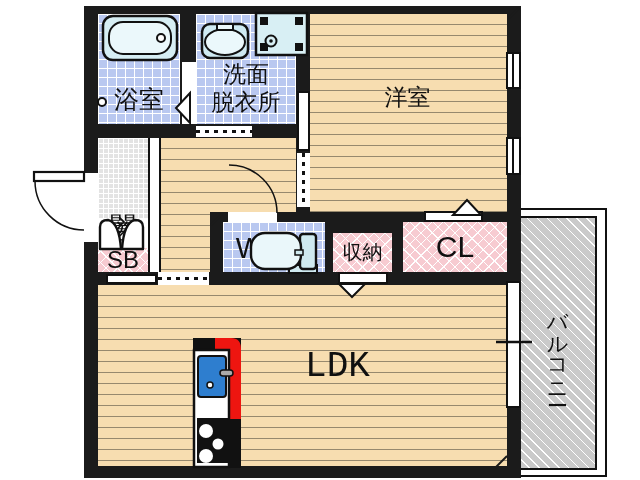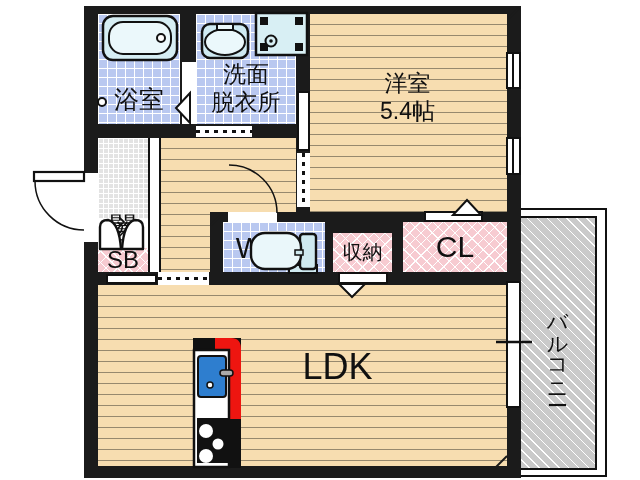--- a/index.html
+++ b/index.html
@@ -84,28 +84,27 @@
   <div class="abs win" style="left:506px;top:137px;width:15px;height:38px;"></div>
   <div class="abs win" style="left:506px;top:281px;width:15px;height:127px;"></div>
 
   <div class="lbl" style="left:98px;top:82px;width:82px;height:34px;font-size:25px;">浴室</div>
   <div class="lbl" style="left:196px;top:58px;width:100px;height:62px;font-size:23px;flex-direction:column;">
     <span>洗面</span>
     <span>脱衣所</span>
   </div>
   <div class="lbl" style="left:320px;top:55px;width:175px;height:85px;font-size:23px;flex-direction:column;">
     <span>洋室</span>
-    <span>5.4帖</span>
   </div>
   <div class="lbl vert" style="left:105px;top:140px;width:36px;height:108px;font-size:26px;">玄関</div>
   <div class="lbl" style="left:98px;top:248px;width:50px;height:24px;font-size:24px;">SB</div>
   <div class="lbl" style="left:224px;top:228px;width:72px;height:40px;font-size:29px;">WC</div>
   <div class="lbl" style="left:333px;top:238px;width:59px;height:28px;font-size:20px;">収納</div>
   <div class="lbl" style="left:403px;top:228px;width:104px;height:38px;font-size:30px;">CL</div>
-  <div class="lbl" style="left:240px;top:322px;width:195px;height:90px;font-size:36px;flex-direction:row;">
+  <div class="lbl" style="left:240px;top:322px;width:195px;height:90px;font-size:36px;flex-direction:row;font-family:Liberation Mono, monospace;">
     <span>LDK</span>
   </div>
   <div class="lbl vert" style="left:544px;top:258px;width:28px;height:175px;font-size:21px;">バルコニー</div>
 
   <svg class="overlay" width="640" height="480" viewBox="0 0 640 480">
 
     <g>
       <path d="M 35 181 A 49 49 0 0 0 84 230" fill="none" stroke="#111" stroke-width="1.5"></path>
       <rect x="34" y="172" width="50" height="9" fill="#fff" stroke="#111" stroke-width="2.2"></rect>
     </g>

